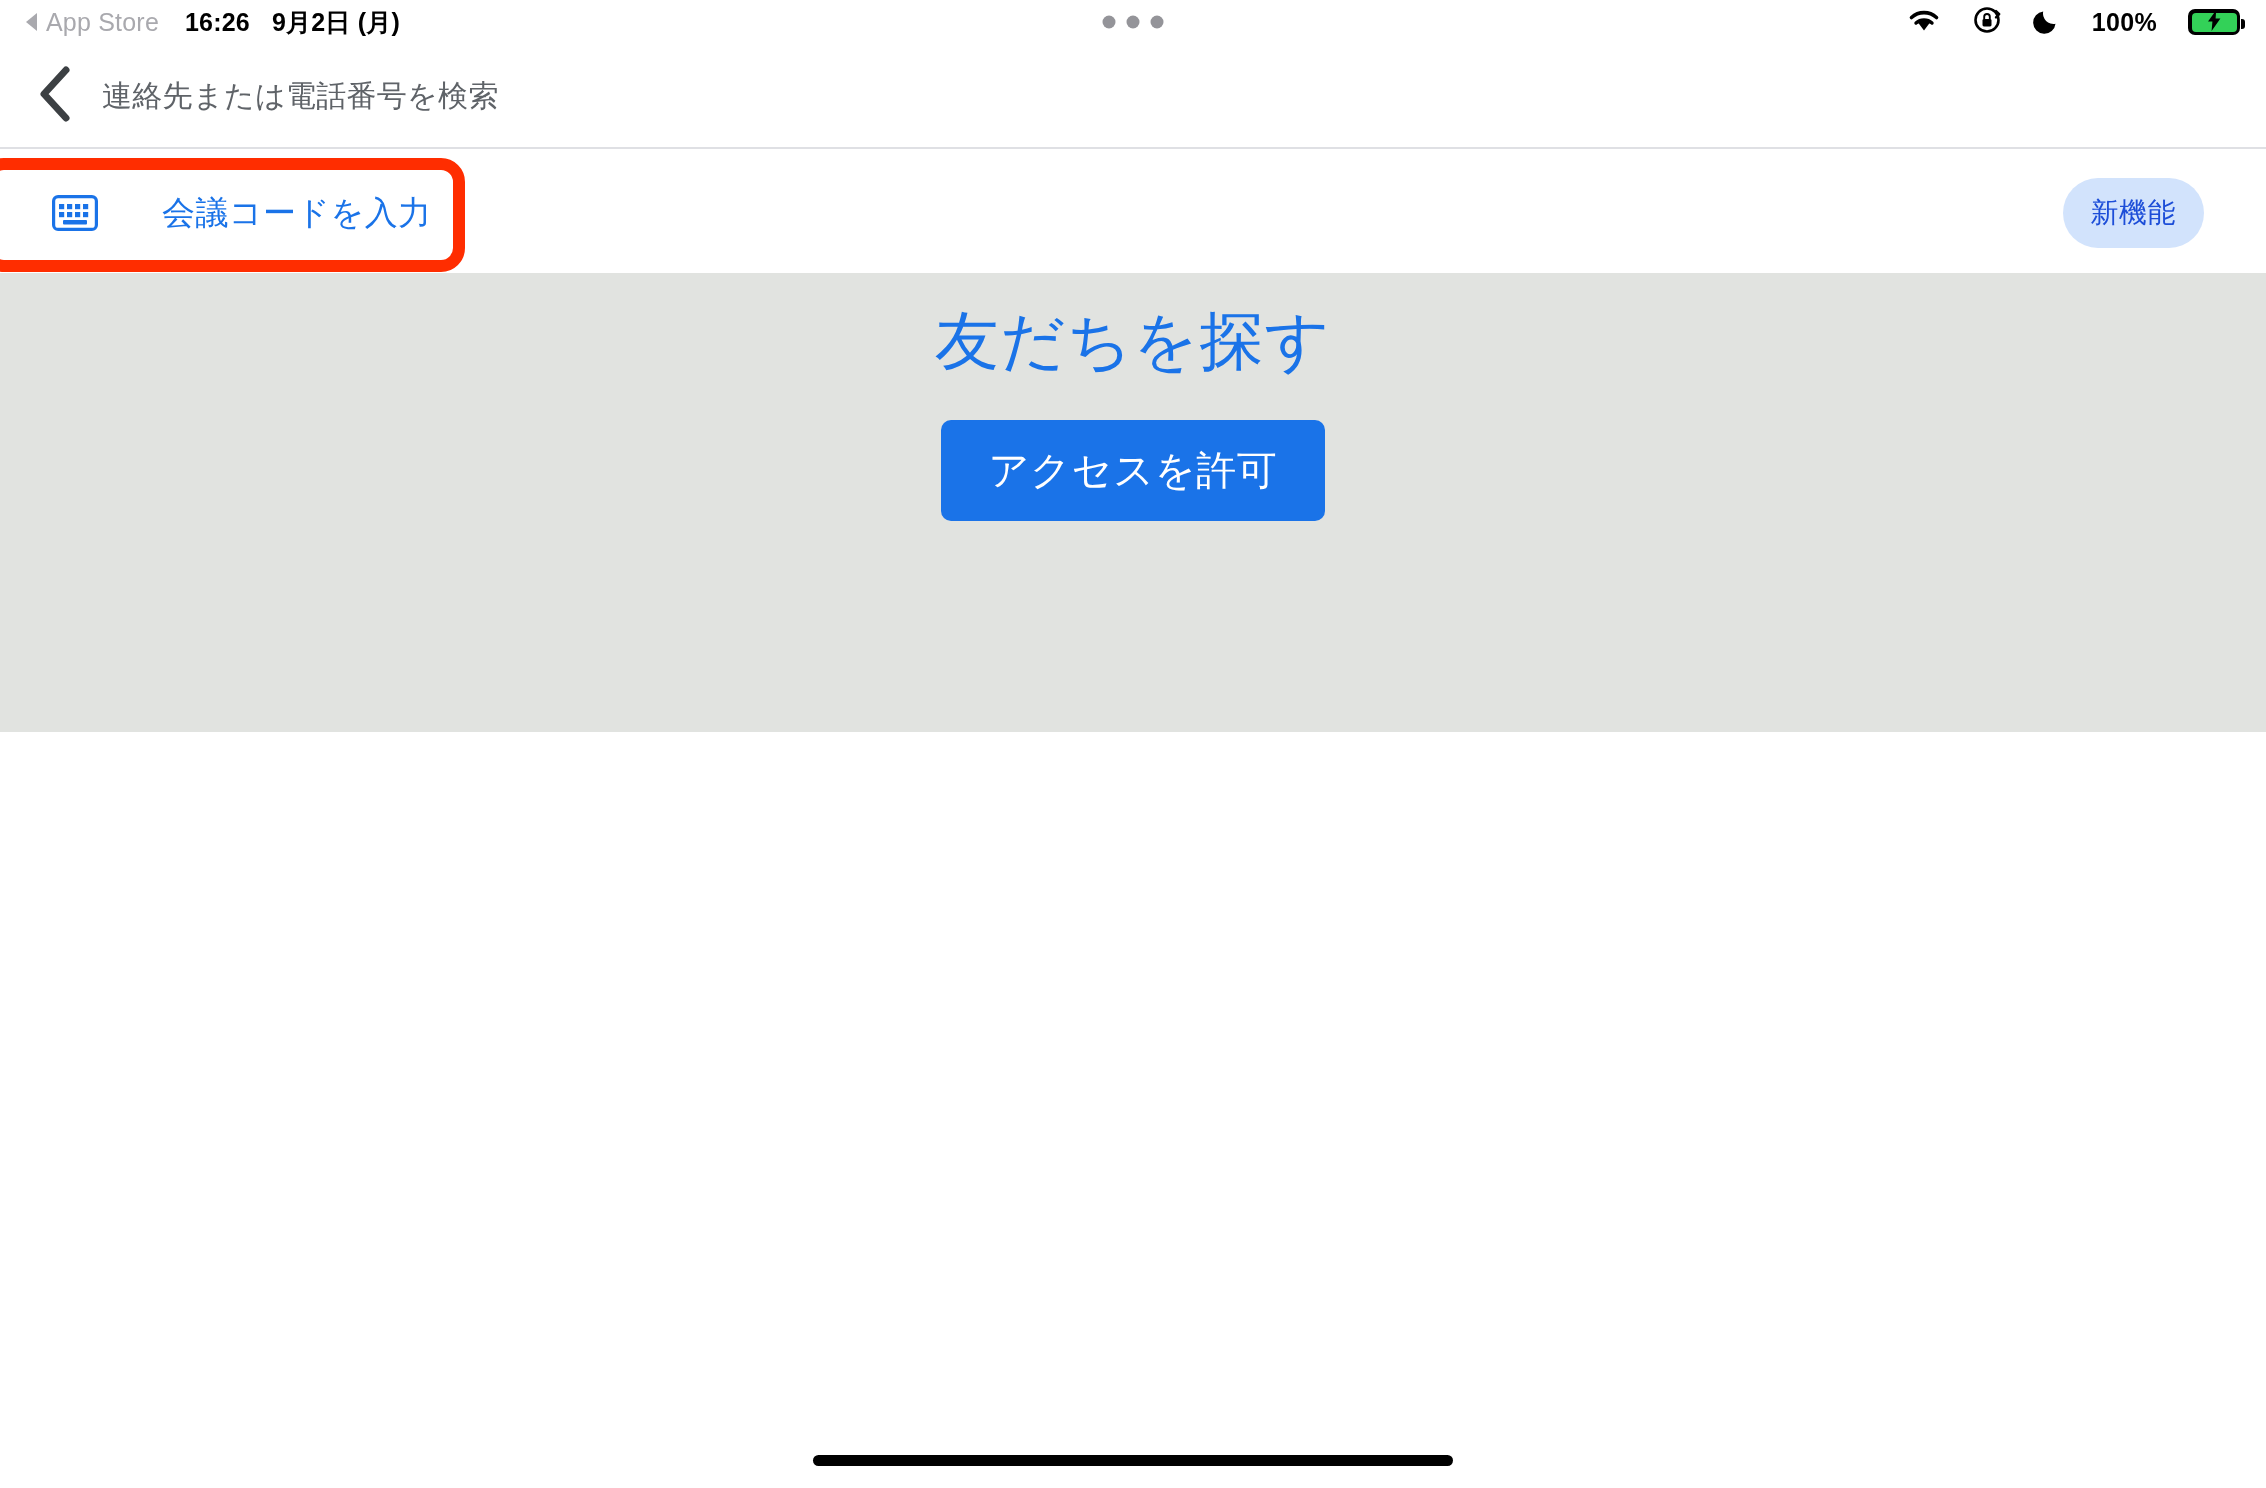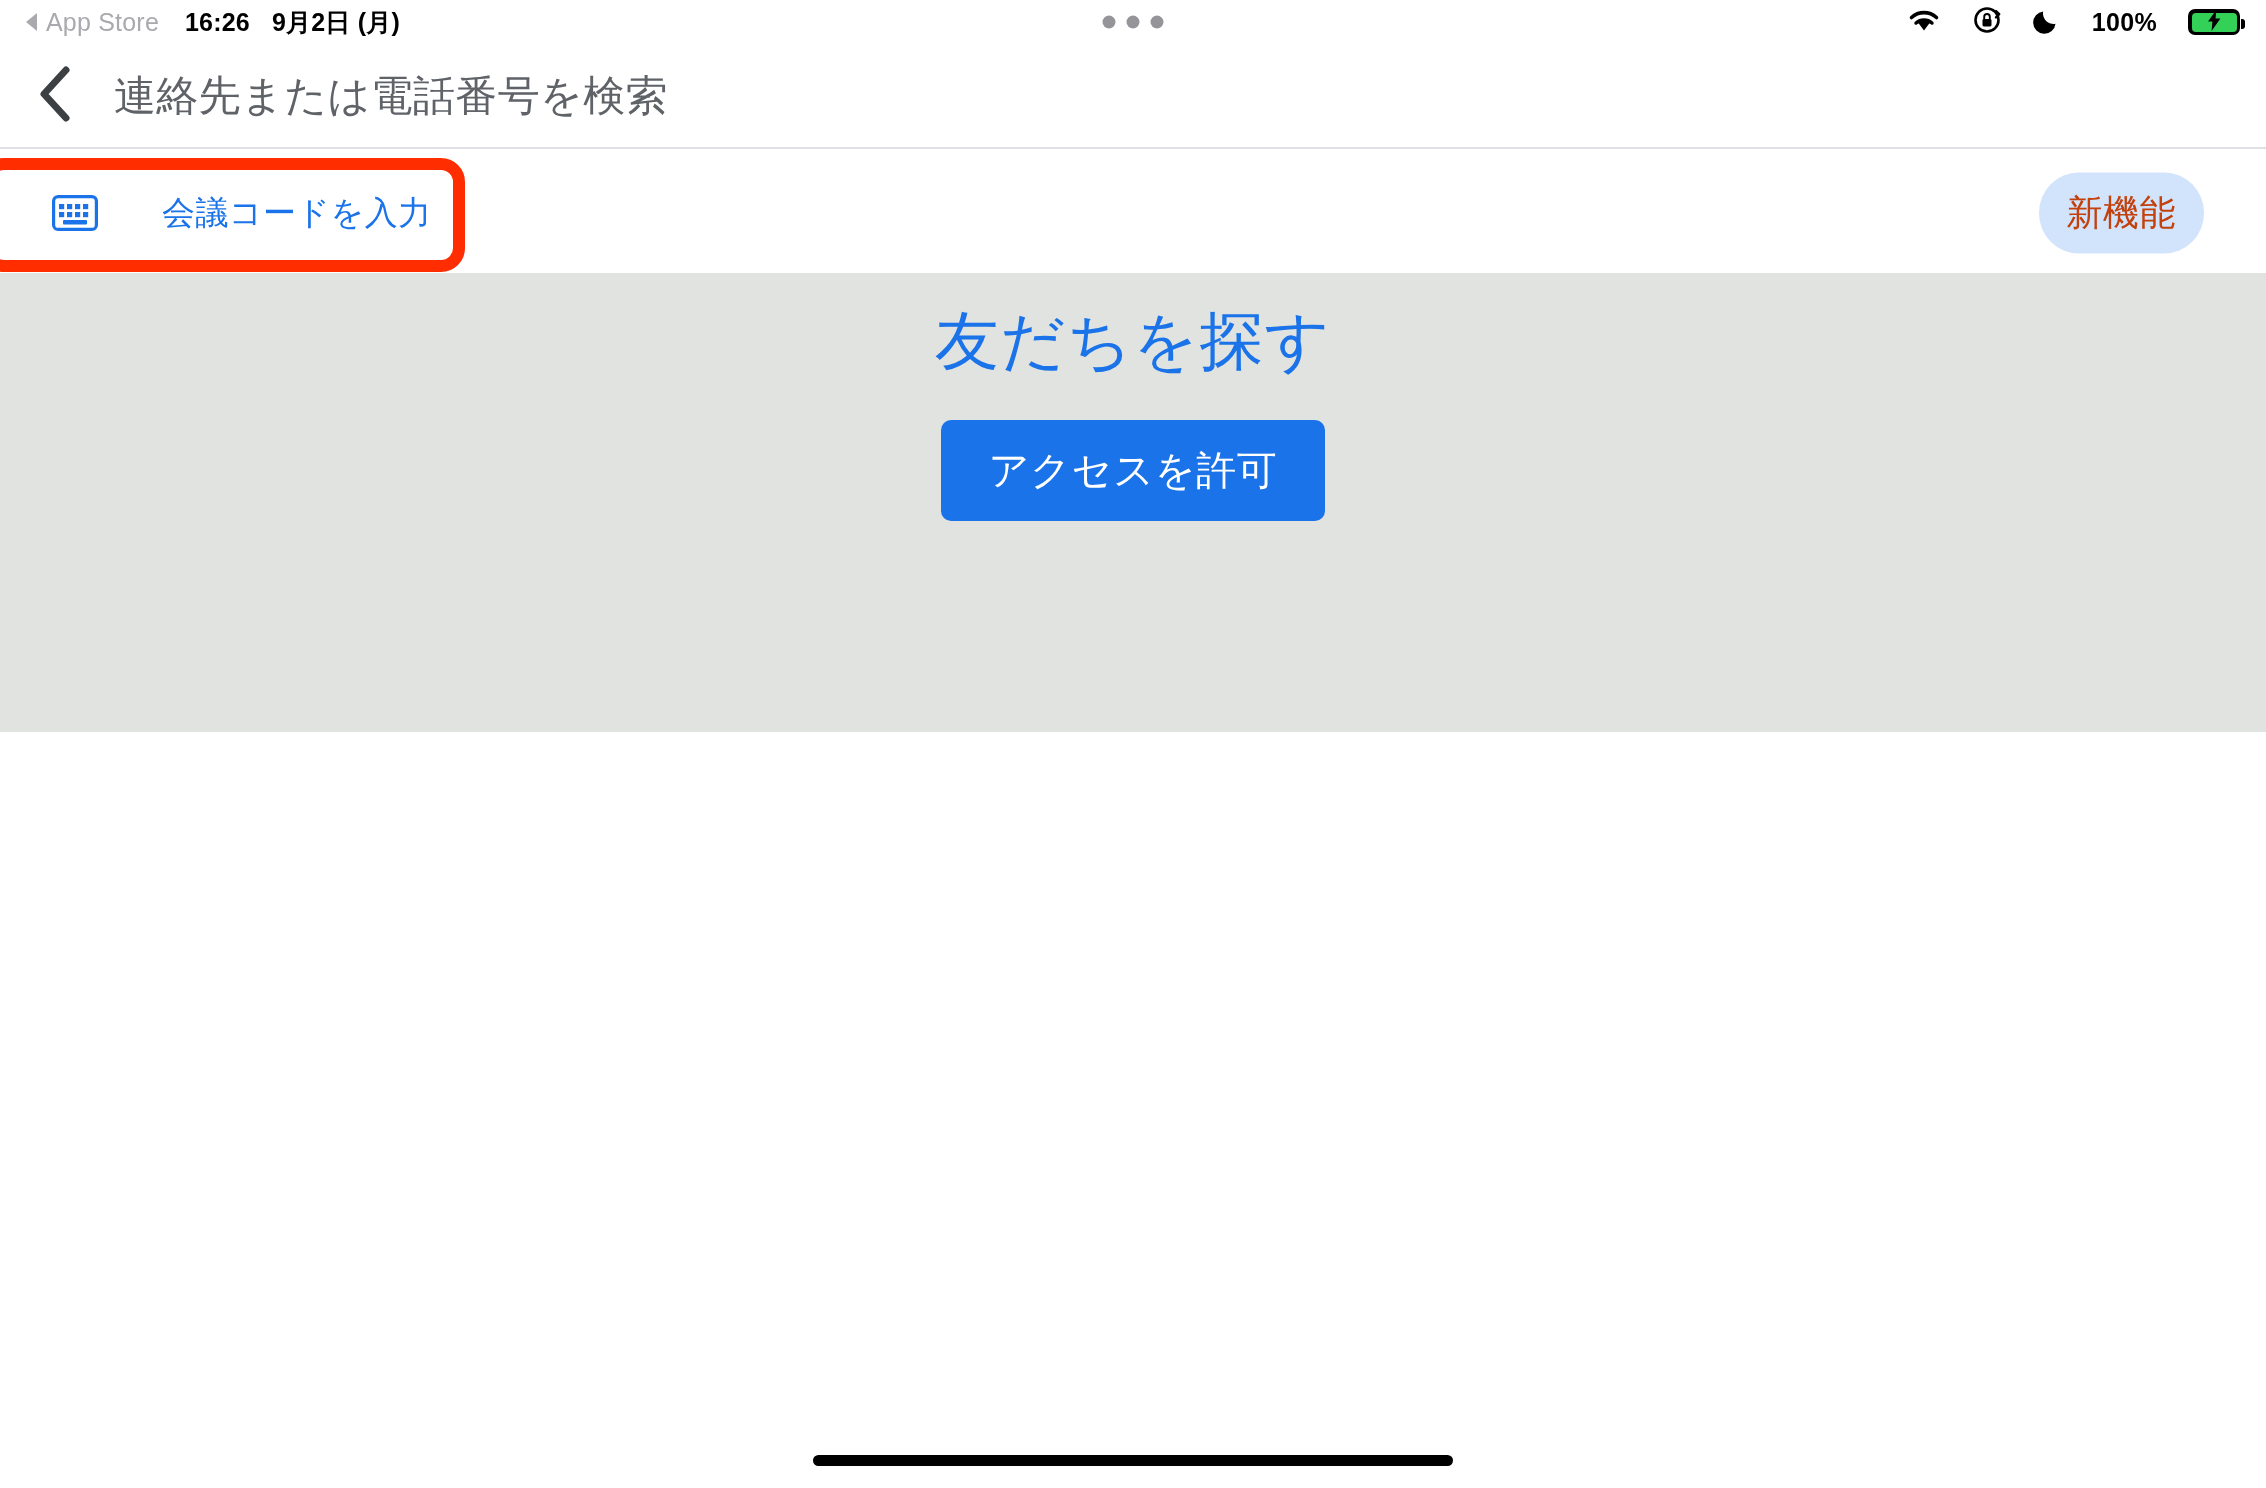--- a/index.html
+++ b/index.html
@@ -54,39 +54,39 @@
   .navbar{
     position:absolute; top:44px; left:0; width:2266px; height:104px;
     display:flex; align-items:center; background:#fff;
   }
   .back-btn{
     width:92px; height:92px; margin-left:10px;
     display:flex; align-items:center; justify-content:center;
     cursor:pointer;
   }
   .search-placeholder{
-    font-size:42px; color:#5f6368; margin-left:12px; letter-spacing:.3px;
+    font-size:30px; color:#5f6368; letter-spacing:.3px;
   }
   .divider{
     position:absolute; top:147px; left:0; width:2266px; height:2px;
     background:#dfe0e4;
   }
 
   
   .code-row{
     position:absolute; top:151px; left:0; width:2266px; height:124px;
     display:flex; align-items:center; background:#fff;
   }
   .kbd-icon{ margin-left:52px; display:flex; align-items:center; }
   .code-label{
     font-size:33px; color:#1a73e8; margin-left:64px; letter-spacing:.4px; cursor:pointer;
   }
   .new-badge{
     position:absolute; right:62px; top:50%; transform:translateY(-50%);
-    background:#d2e3fc; color:#c2410c; font-size:36px;
+    background:#d2e3fc; color:#1d4ed8; font-size:28px;
     padding:16px 28px; border-radius:40px; letter-spacing:.5px;
     cursor:pointer;
   }
 
   
   .annot{
     position:absolute; left:-20px; top:158px;
     width:485px; height:114px;
     border:12px solid #FF2D00; border-radius:24px;
     pointer-events:none;

